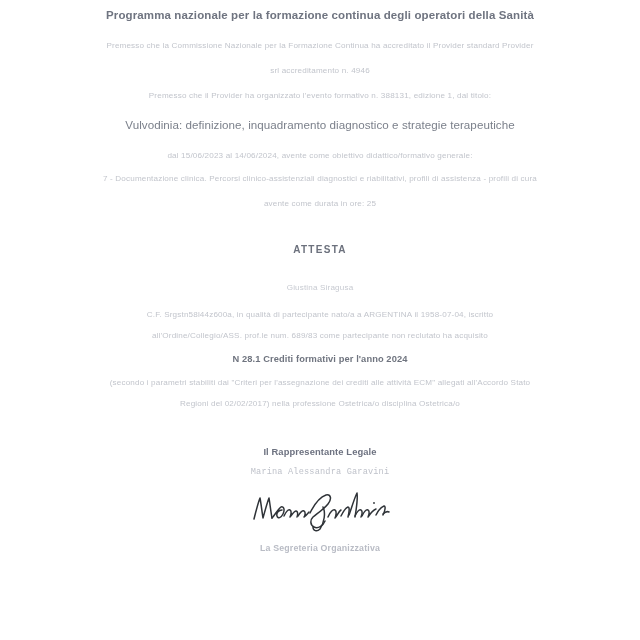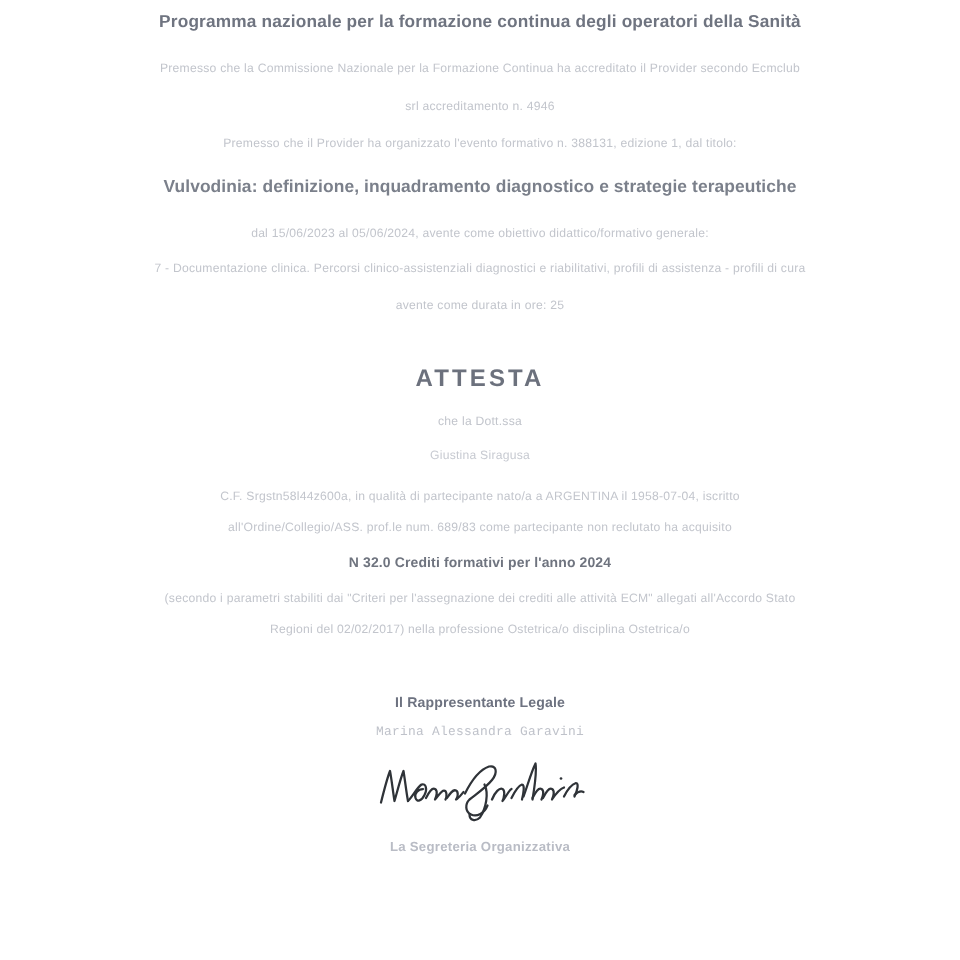--- a/index.html
+++ b/index.html
@@ -42,26 +42,26 @@
     font-weight: 400;
     color: #c2c5cc;
   }
   .small-2 {
     font-size: 8.1px;
     font-weight: 400;
     color: #c7cad1;
   }
   .event-title {
     font-size: 11.6px;
-    font-weight: 700;
+    font-weight: 400;
     color: #7b808b;
     letter-spacing: 0.005em;
   }
   .attesta {
-    font-size: 16px;
+    font-size: 10px;
     font-weight: 700;
     color: #6c717d;
     letter-spacing: 0.13em;
   }
   .credits {
     font-size: 9.3px;
     font-weight: 700;
     color: #6f747f;
     letter-spacing: 0.01em;
   }
@@ -102,72 +102,71 @@
 </style>
 </head>
 <body>
 
 <div class="page">
 
   <div class="line prog-title">Programma nazionale per la formazione continua degli operatori della Sanità</div>
 
   <div class="sp20"></div>
 
-  <div class="line small">Premesso che la Commissione Nazionale per la Formazione Continua ha accreditato il Provider secondo Ecmclub</div>
+  <div class="line small">Premesso che la Commissione Nazionale per la Formazione Continua ha accreditato il Provider standard Provider</div>
 
   <div class="sp16"></div>
 
   <div class="line small">srl accreditamento n. 4946</div>
 
   <div class="sp16"></div>
 
   <div class="line small">Premesso che il Provider ha organizzato l'evento formativo n. 388131, edizione 1, dal titolo:</div>
 
   <div class="sp18"></div>
 
   <div class="line event-title">Vulvodinia: definizione, inquadramento diagnostico e strategie terapeutiche</div>
 
   <div class="sp20"></div>
 
-  <div class="line small">dal 15/06/2023 al 05/06/2024, avente come obiettivo didattico/formativo generale:</div>
+  <div class="line small">dal 15/06/2023 al 14/06/2024, avente come obiettivo didattico/formativo generale:</div>
 
   <div class="sp14"></div>
 
   <div class="line small">7 - Documentazione clinica. Percorsi clinico-assistenziali diagnostici e riabilitativi, profili di assistenza - profili di cura</div>
 
   <div class="sp16"></div>
 
   <div class="line small">avente come durata in ore: 25</div>
 
   <div class="sp20"></div>
 
 
   <div class="sp16"></div>
 
   <div class="line attesta">ATTESTA</div>
 
   <div class="sp14"></div>
 
-  <div class="line small">che la Dott.ssa</div>
 
   <div class="sp14"></div>
 
   <div class="line small-2">Giustina Siragusa</div>
 
   <div class="sp18"></div>
 
   <div class="line small">C.F. Srgstn58l44z600a, in qualità di partecipante nato/a a ARGENTINA il 1958-07-04, iscritto</div>
 
   <div class="sp12"></div>
 
   <div class="line small">all'Ordine/Collegio/ASS. prof.le num. 689/83 come partecipante non reclutato ha acquisito</div>
 
   <div class="sp14"></div>
 
-  <div class="line credits">N 32.0 Crediti formativi per l'anno 2024</div>
+  <div class="line credits">N 28.1 Crediti formativi per l'anno 2024</div>
 
   <div class="sp14"></div>
 
   <div class="line small">(secondo i parametri stabiliti dai "Criteri per l'assegnazione dei crediti alle attività ECM" allegati all'Accordo Stato</div>
 
   <div class="sp12"></div>
 
   <div class="line small">Regioni del 02/02/2017) nella professione Ostetrica/o disciplina Ostetrica/o</div>
 
   <div class="sp16"></div>

